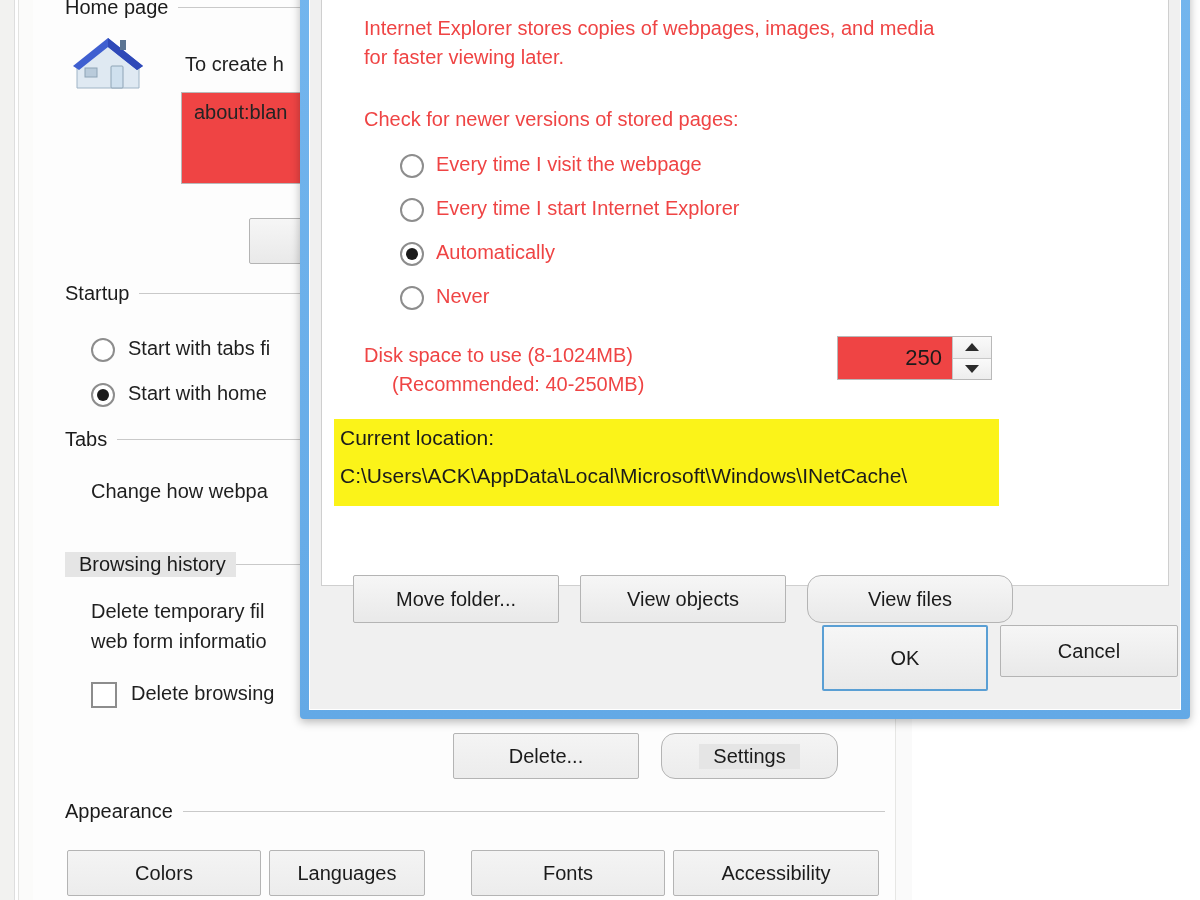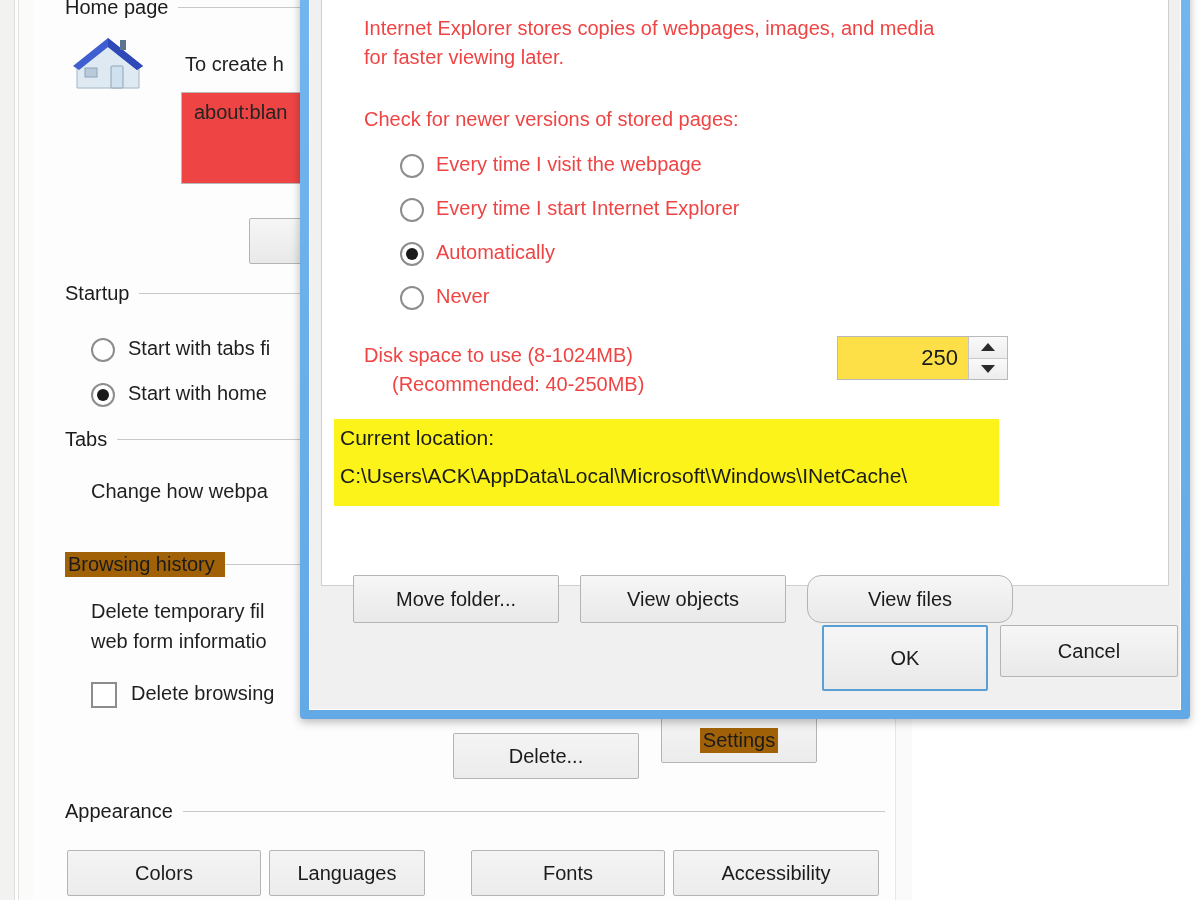--- a/index.html
+++ b/index.html
@@ -73,21 +73,21 @@
   }
   .radio.on::after{
     content:"";position:absolute;left:4px;top:4px;width:12px;height:12px;
     border-radius:50%;background:#1a1a1a;
   }
   .checkbox{
     position:absolute;width:26px;height:26px;border:2px solid #8d8d8d;
     background:#ffffff;box-sizing:border-box;
   }
 
-  .hl{background:#a16207;padding:1px 3px;}
+  .hl{background:#e5e5e5;padding:1px 14px;}
 
   
   #settings-dialog{
     position:absolute;left:300px;top:-60px;width:890px;height:779px;
     background:#6cb1ec;
     background-image:linear-gradient(#74b6ee,#63a9e6);
     border-radius:4px;
     box-shadow:0 3px 10px rgba(0,0,0,0.28);
   }
   .dlg-inner{
@@ -99,21 +99,21 @@
     background:#ffffff;border:1px solid #cfcfcf;box-sizing:border-box;
   }
   .dlg-footer{
     position:absolute;left:0;right:0;bottom:0;height:110px;
   }
 
   .dlg-text{position:absolute;font-size:20px;color:#ef4444;line-height:29px;}
   .dlg-text.nowrap{white-space:nowrap;}
 
   .spin-wrap{
-    position:absolute;width:171px;height:44px;background:#fde047;
+    position:absolute;width:155px;height:44px;background:#ef4444;
     border:1px solid #b9b9b9;box-sizing:border-box;display:flex;justify-content:space-between;
   }
   .spin-field{
     flex:1 1 auto;display:flex;align-items:center;justify-content:flex-end;
     padding-right:10px;font-size:22px;color:#1b1b1b;
   }
   .spin-btns{width:38px;border-left:1px solid #c4c4c4;display:flex;flex-direction:column;}
   .spin-btn{
     flex:1 1 50%;display:flex;align-items:center;justify-content:center;
     background-image:linear-gradient(#fafafa,#ededed);
@@ -186,21 +186,21 @@
 
     <div class="bg-label" style="left:58px;top:596px;">Delete temporary fil</div>
     <div class="bg-label" style="left:58px;top:626px;">web form informatio</div>
 
     <div class="checkbox" style="left:58px;top:682px;"></div>
     <div class="bg-label" style="left:98px;top:678px;">Delete browsing</div>
 
     <div class="btn flat" style="position:absolute;left:420px;top:733px;width:186px;height:46px;">
       <span>Delete...</span>
     </div>
-    <div class="btn flat" style="position:absolute;left:628px;top:717px;width:156px;height:46px;">
+    <div class="btn flat" style="position:absolute;left:628px;top:733px;width:177px;height:46px;border-radius:14px;">
       <span class="hl">Settings</span>
     </div>
 
     <div class="group-head" style="left:32px;top:800px;width:820px;">
       <span class="gh-text">Appearance</span>
       <span class="gh-rule"></span>
     </div>
 
     <div class="btn flat" style="position:absolute;left:34px;top:850px;width:194px;height:46px;">
       <span>Colors</span>

